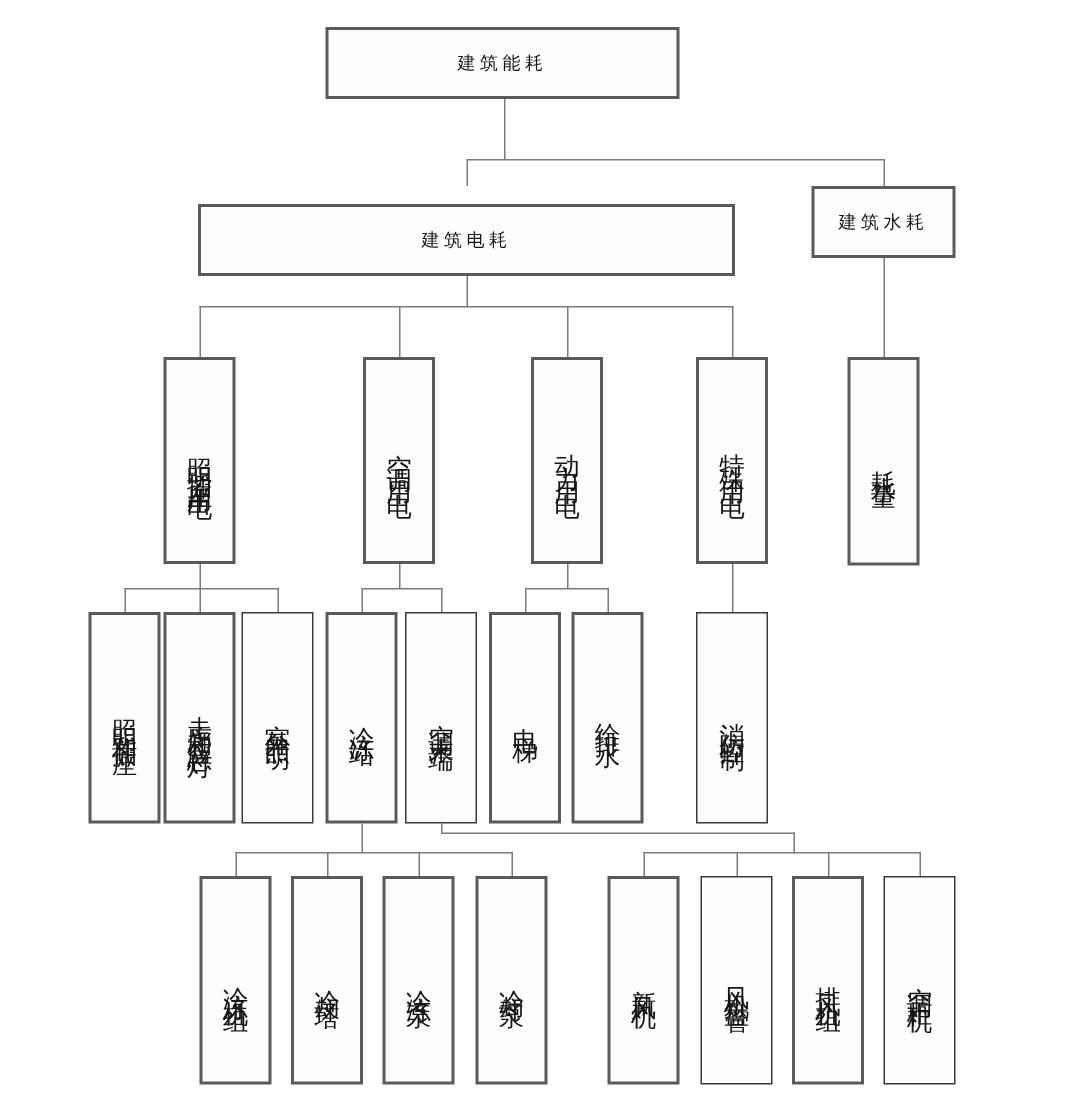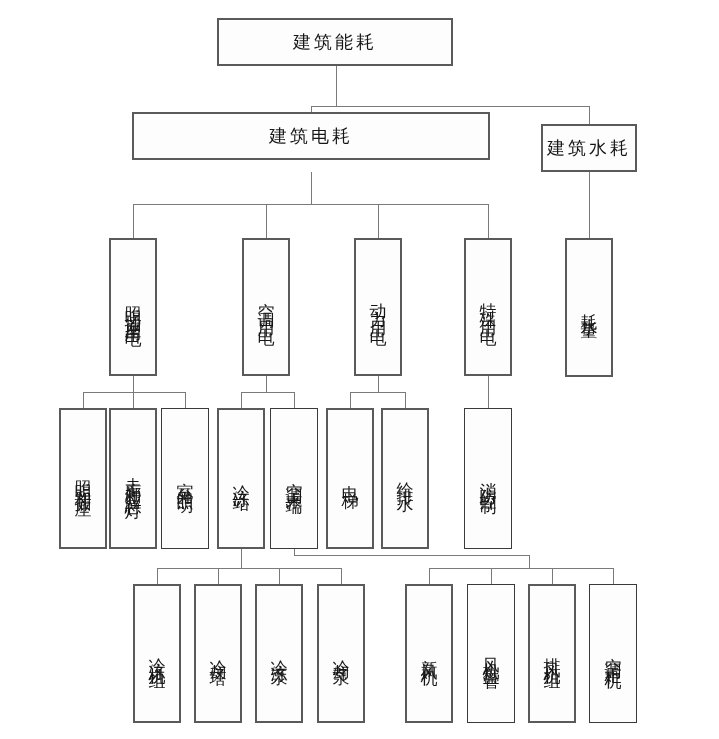--- a/index.html
+++ b/index.html
@@ -15,21 +15,21 @@
     box-sizing:border-box;
     background:#fdfdfd;
     border:2px solid #5a5a5a;
     display:flex;
     align-items:center;
     justify-content:center;
     color:#161616;
   }
   .node.thin{border-width:1px;border-color:#3a3a3a;}
   .h-label{
-    font-size:18px;
+    font-size:12px;
     letter-spacing:3px;
     white-space:nowrap;
   }
   .v-label{
     writing-mode:vertical-rl;
     text-orientation:upright;
     font-size:17px;
     letter-spacing:5px;
     line-height:1;
   }
@@ -89,21 +89,21 @@
   <div class="ln h" style="left:429px;top:568px;width:185px;"></div>
   <div class="ln v" style="left:429px;top:568px;height:16px;"></div>
   <div class="ln v" style="left:491px;top:568px;height:16px;"></div>
   <div class="ln v" style="left:552px;top:568px;height:16px;"></div>
   <div class="ln v" style="left:613px;top:568px;height:16px;"></div>
 
   <div class="node" style="left:217px;top:18px;width:236px;height:48px;">
     <span class="h-label">建筑能耗</span>
   </div>
 
-  <div class="node" style="left:132px;top:112px;width:358px;height:48px;">
+  <div class="node" style="left:132px;top:136px;width:358px;height:48px;">
     <span class="h-label">建筑电耗</span>
   </div>
   <div class="node" style="left:541px;top:124px;width:96px;height:48px;font-family:Liberation Mono, monospace;">
     <span class="h-label">建筑水耗</span>
   </div>
 
   <div class="node" style="left:109px;top:238px;width:48px;height:138px;">
     <span class="v-label">照明插座用电</span>
   </div>
   <div class="node" style="left:242px;top:238px;width:48px;height:138px;">

